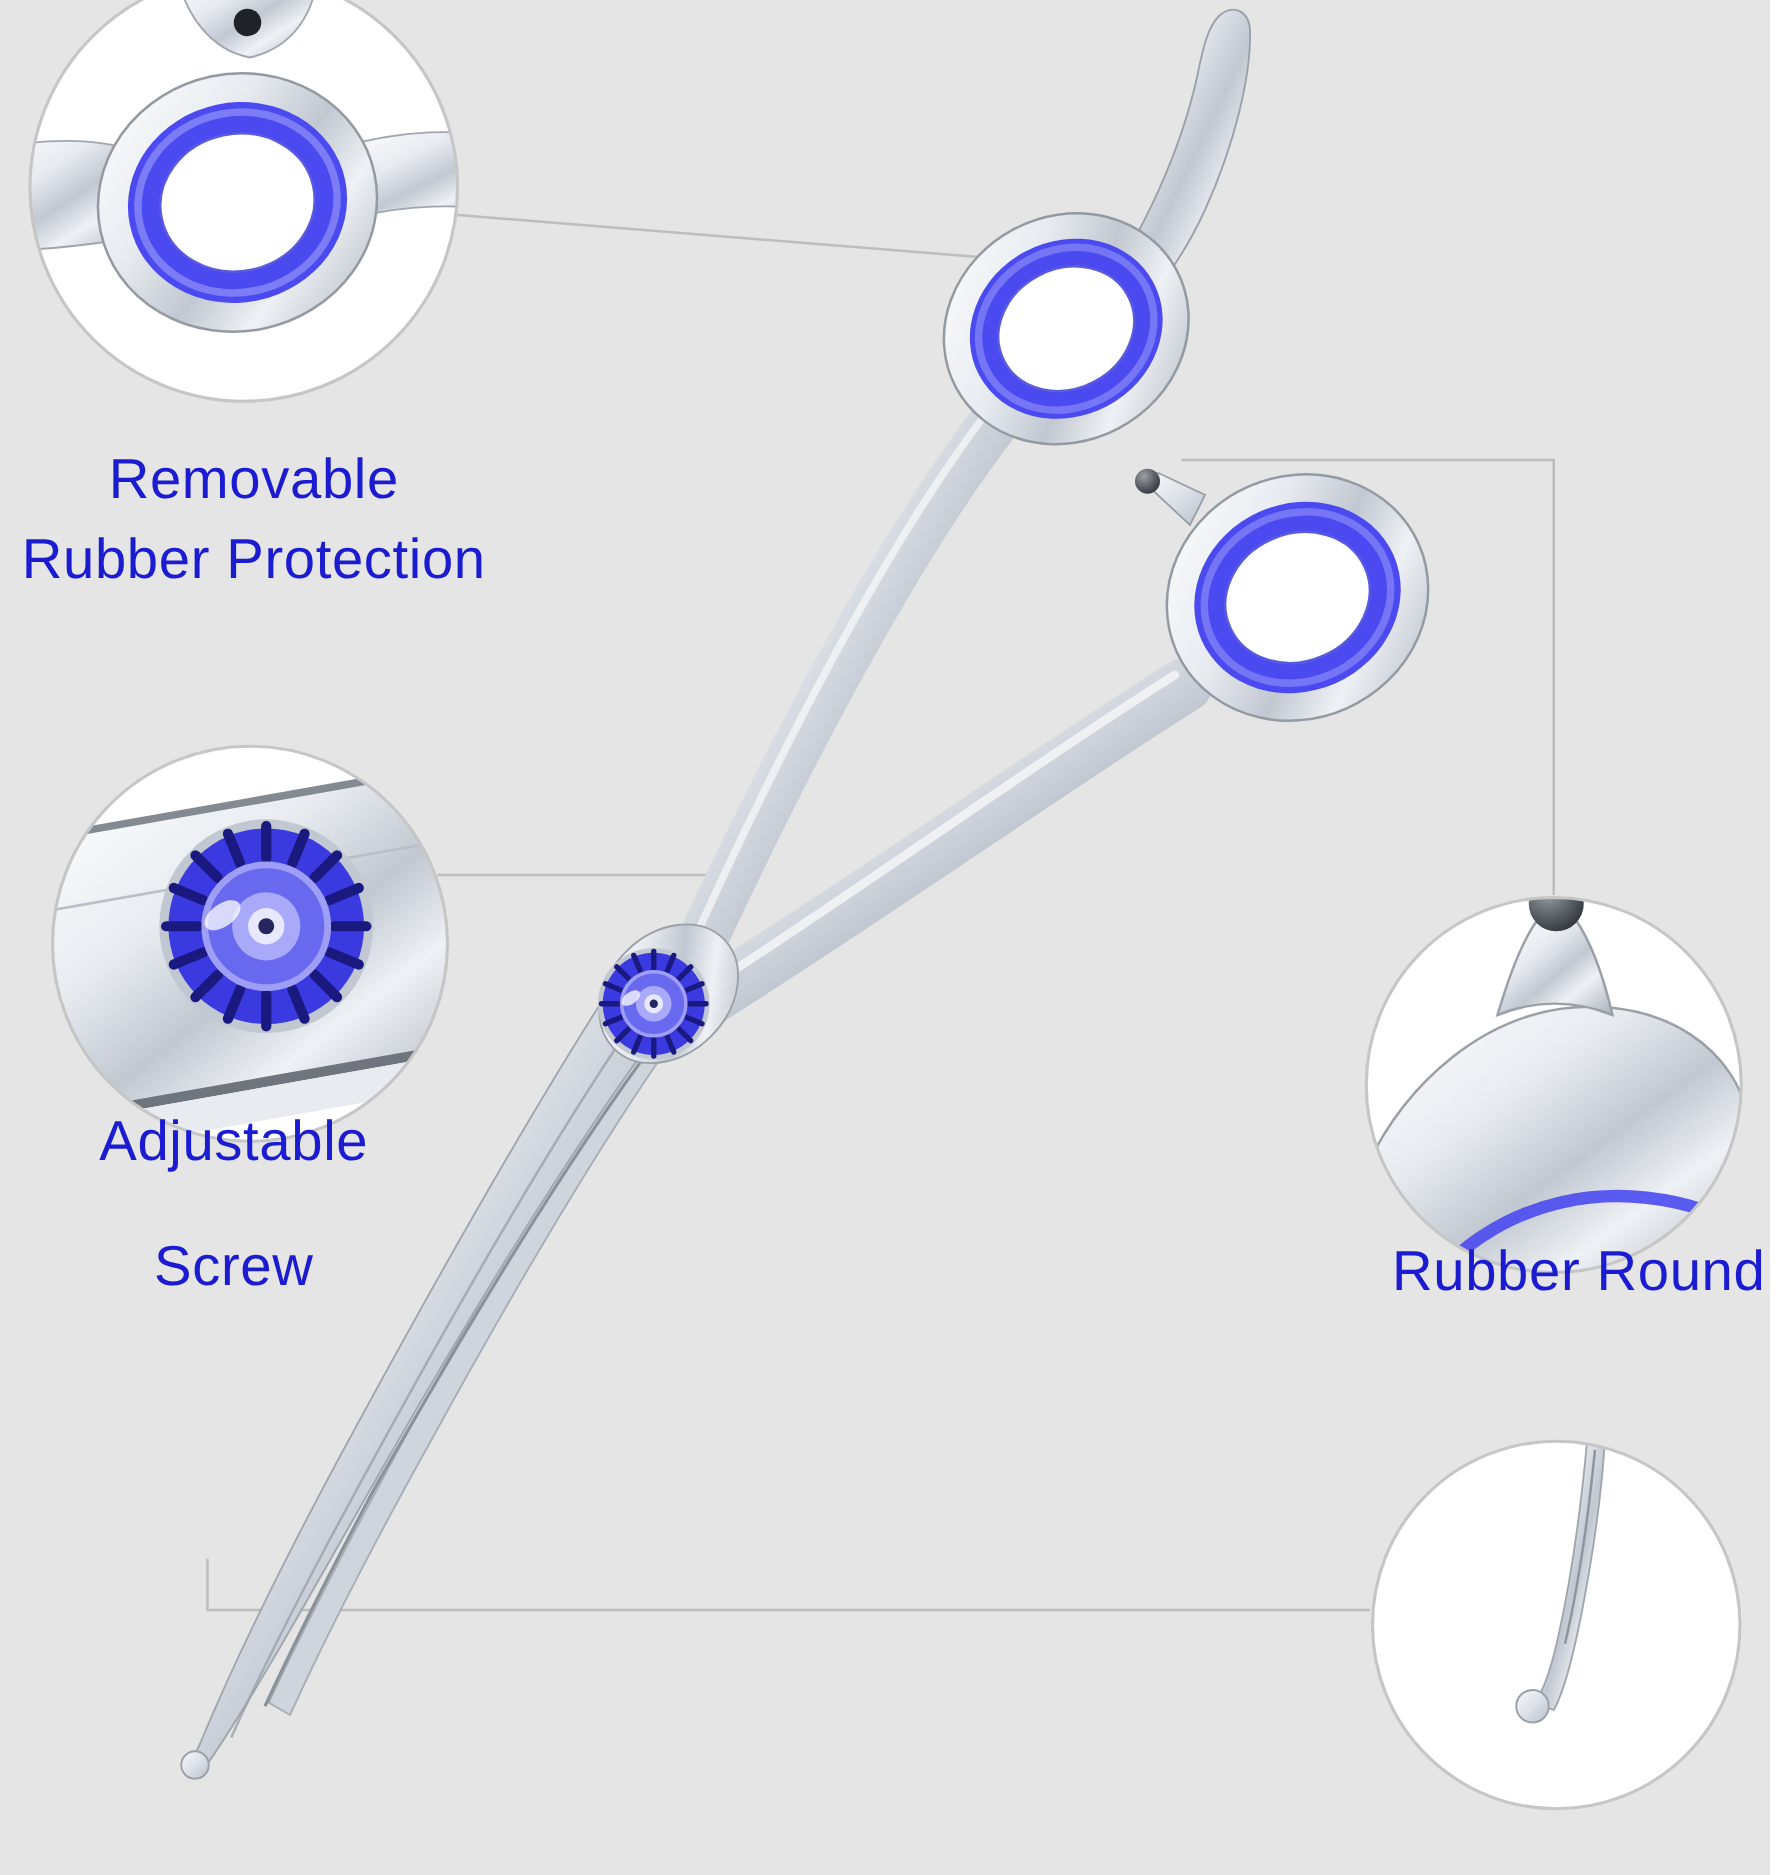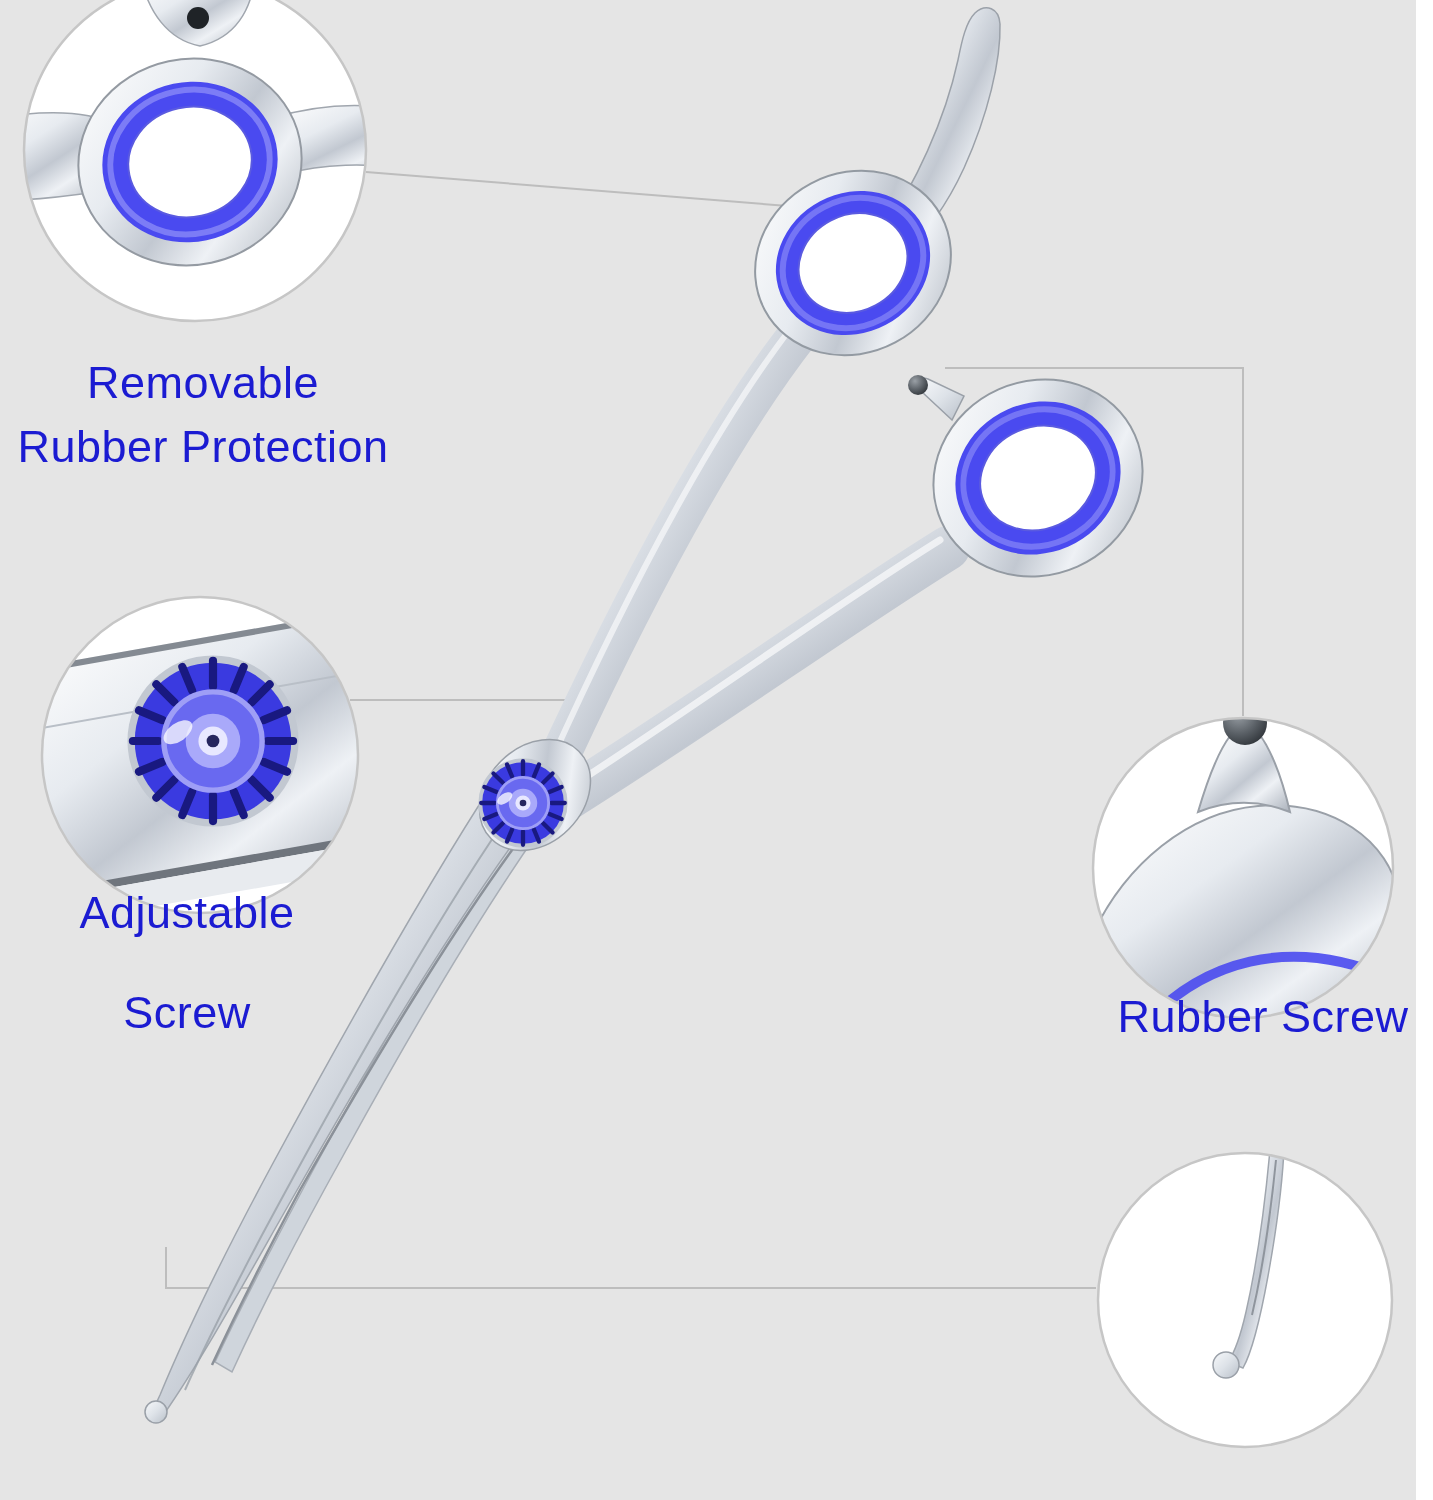--- a/index.html
+++ b/index.html
@@ -208,16 +208,16 @@
       <circle cx="1245" cy="1300" r="147" fill="none" style="stroke:var(--callout-border)" stroke-width="2.5"></circle>
     </g>
   </svg>
 
   <div class="callout-label" style="left:203px;top:383px;">Removable</div>
   <div class="callout-label" style="left:203px;top:447px;">Rubber Protection</div>
 
   <div class="callout-label" style="left:187px;top:913px;">Adjustable</div>
   <div class="callout-label" style="left:187px;top:1013px;">Screw</div>
 
-  <div class="callout-label" style="left:1263px;top:1017px;">Rubber Screw</div>
+  <div class="callout-label" style="left:1263px;top:1017px;">Rubber Round</div>
 
 
 </div>
 
 </body></html>

